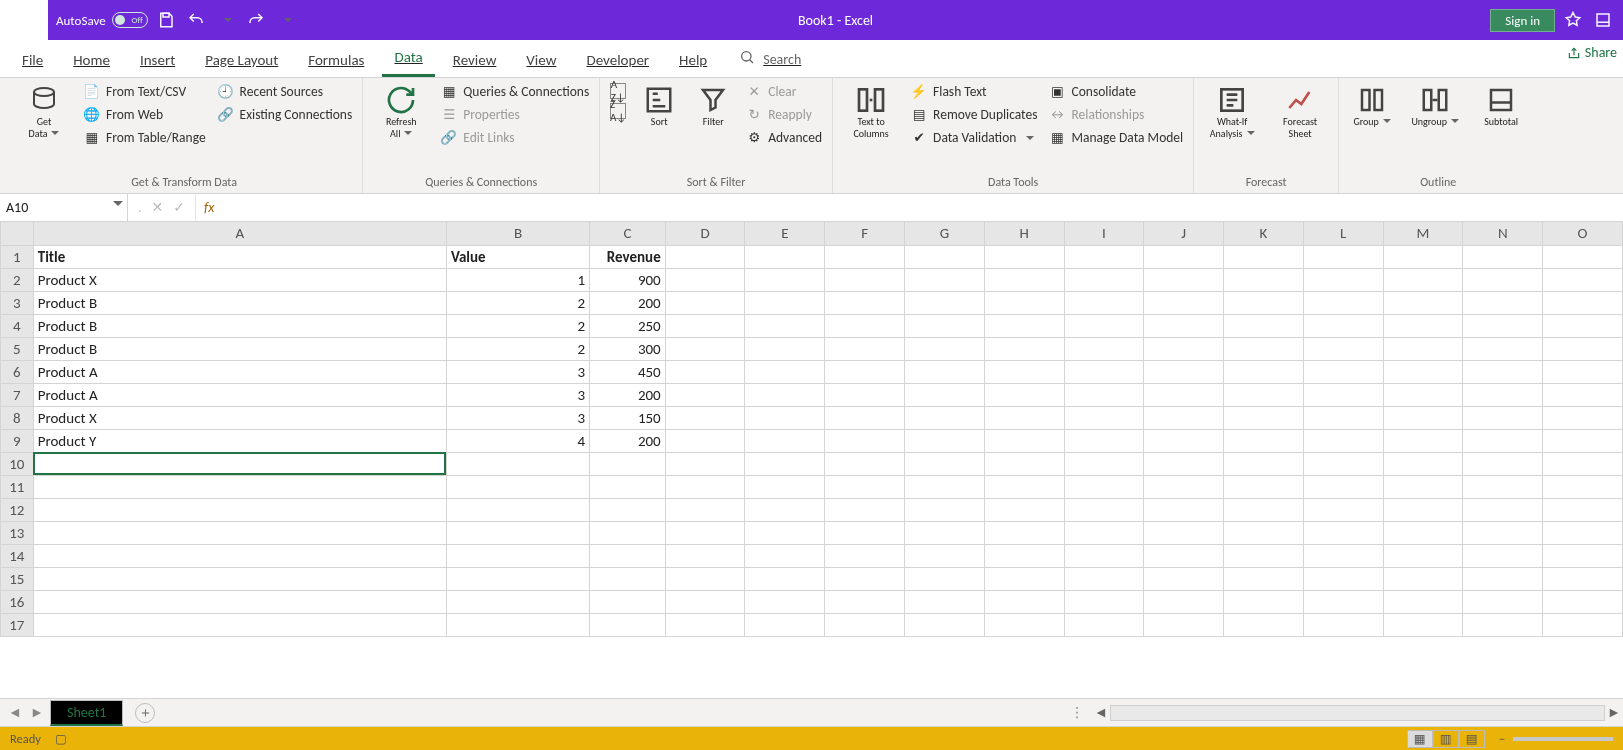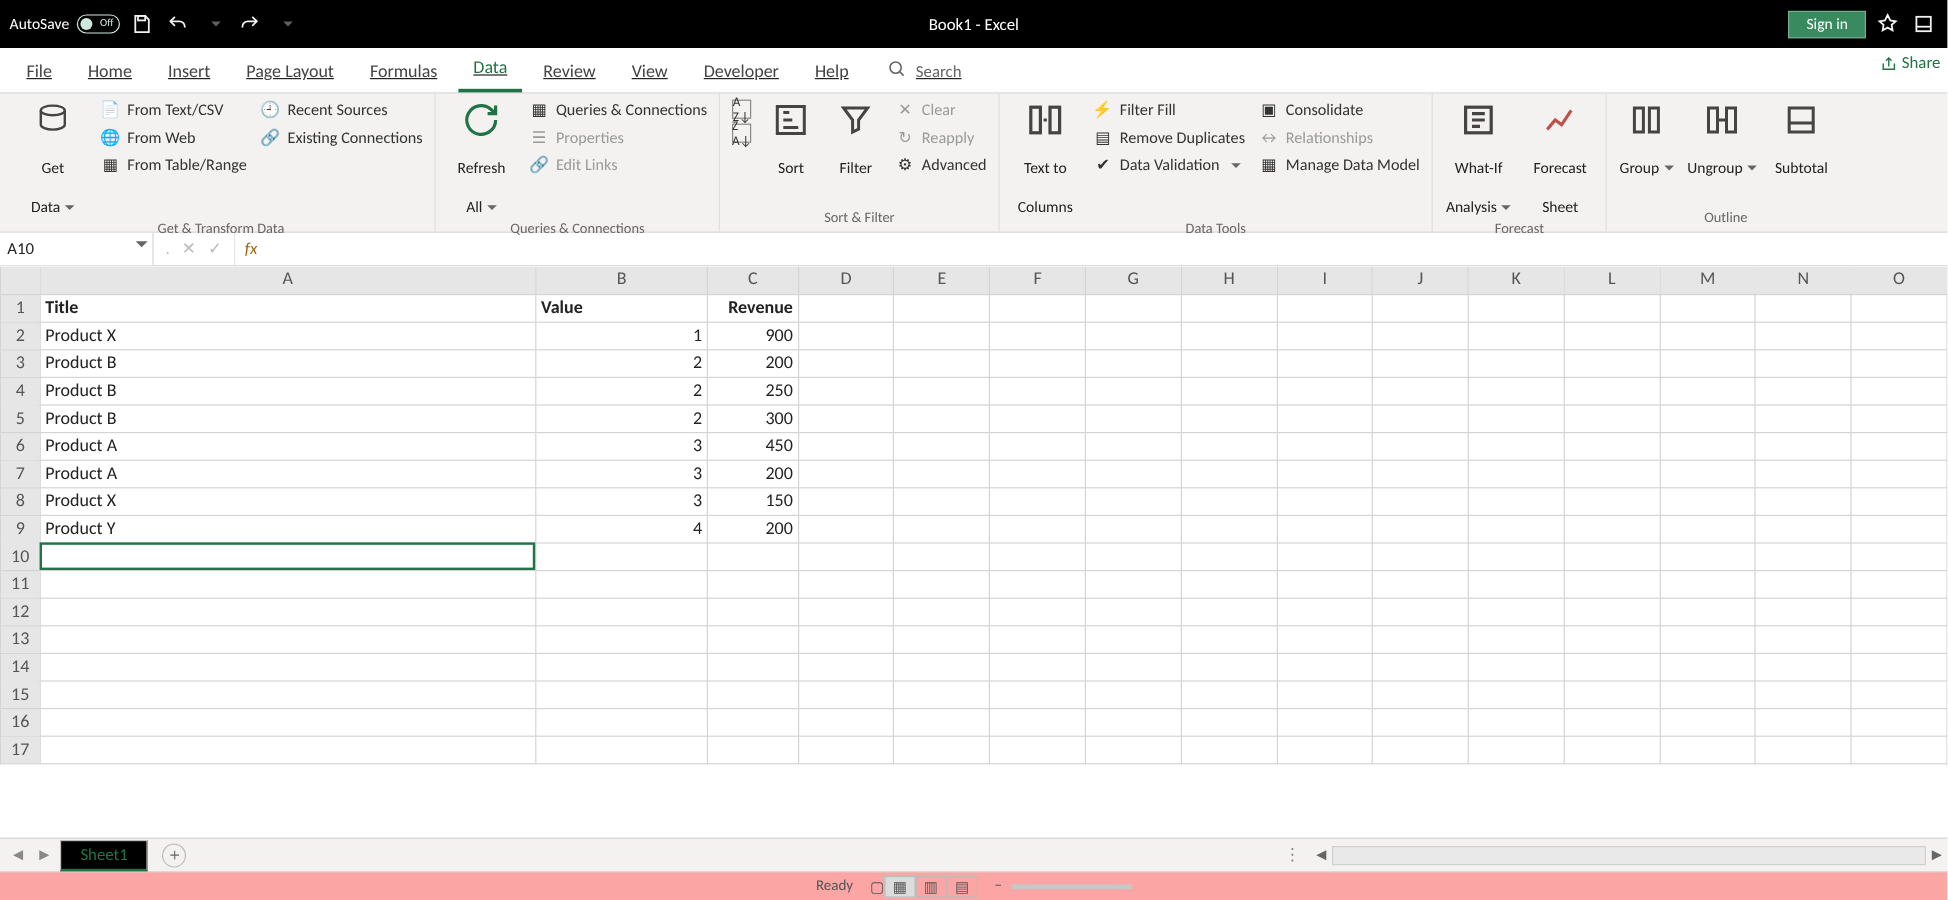--- a/index.html
+++ b/index.html
@@ -10,26 +10,27 @@
     background:#fff;
     width:1623px;
     height:750px;
     overflow:hidden;
     user-select:none;
   }
 
   
   .titlebar {
     height:40px;
-    background:#000000;
+    background:#6d28d9;
     color:#fff;
     display:flex;
     align-items:center;
     padding:0 8px;
     position:relative;
+    margin-left:48px;
   }
   .titlebar .left, .titlebar .right { display:flex; align-items:center; gap:6px;}
   .titlebar .center {
     position:absolute; left:0; right:0; text-align:center;
     pointer-events:none;
     font-size:14px;
   }
   .autosave { display:flex; align-items:center; gap:6px; font-size:13px;}
   .toggle {
     width:36px; height:16px; border:1px solid #cfe8db; border-radius:10px;
@@ -66,21 +67,21 @@
     padding-left:6px;
   }
   .group {
     display:flex; flex-direction:column; justify-content:space-between;
     border-right:1px solid #e1dfdd; padding:4px 8px 2px 8px;
   }
   .group .body { display:flex; align-items:flex-start; gap:8px; flex:1;}
   .group .label { text-align:center; font-size:12px; color:#666; padding:2px 0 2px 0;}
   .bigbtn {
     display:flex; flex-direction:column; align-items:center; justify-content:flex-start;
-    width:60px; font-size:13px; text-align:center; line-height:1.15; padding-top:2px; gap:18px;
+    width:60px; font-size:10px; text-align:center; line-height:1.15; padding-top:2px; gap:0;
   }
   .bigbtn .ic { width:32px; height:32px; display:flex; align-items:center; justify-content:center;}
   .stack { display:flex; flex-direction:column; gap:4px;}
   .cmd {
     display:flex; align-items:center; gap:6px; font-size:13.5px; color:#333;
     white-space:nowrap; padding:1px 2px;
   }
   .cmd.disabled { color:#9a9a9a;}
   .cmd .ic { width:16px; height:16px; display:flex; align-items:center; justify-content:center;}
   .caret::after{content:""; display:inline-block; margin-left:4px;
@@ -142,22 +143,22 @@
   }
   .addsheet{ width:20px;height:20px;border:1px solid #bdbdbd; border-radius:50%;
     display:flex;align-items:center;justify-content:center;color:#666;margin-left:8px;}
   .sb-scroll{ position:absolute; right:0; left:1070px; top:4px; bottom:4px;
      display:flex;align-items:center;}
   .sb-scroll .arr{width:18px;text-align:center;color:#666;}
   .sb-scroll .track{flex:1;height:16px;background:#e9e9e9;border:1px solid #d0d0d0;}
 
   
   .status {
-    height:24px; background:#fca5a5; border-top:1px solid #d4d4d4;
-    display:flex; align-items:center; justify-content:center;
+    height:24px; background:#eab308; border-top:1px solid #d4d4d4;
+    display:flex; align-items:center; justify-content:space-between;
     padding:0 10px; font-size:12.5px; color:#555;
   }
   .viewbtns { display:flex; gap:0;}
   .viewbtns .v{ width:26px;height:18px;border:1px solid #bbb;display:flex;align-items:center;justify-content:center;}
   .viewbtns .v.active{background:#dcdcdc;}
   .zoom{display:flex;align-items:center;gap:8px;}
   .zoom .bar{width:100px;height:4px;background:#c8c8c8;position:relative;}
 </style>
 </head>
 <body>
@@ -365,21 +366,21 @@
               <rect x="15" y="4" width="6" height="16"></rect>
               <path d="M11 12h2"></path>
             </svg>
         </span>
         <span>Text to</span>
         <span>Columns</span>
       </div>
       <div class="stack">
         <div class="cmd">
             <span class="ic">⚡</span>
-            <span>Filter Fill</span>
+            <span>Flash Text</span>
           </div>
         <div class="cmd">
             <span class="ic">▤</span>
             <span>Remove Duplicates</span>
           </div>
         <div class="cmd caret">
             <span class="ic">✔</span>
             <span>Data Validation</span>
           </div>
       </div>

